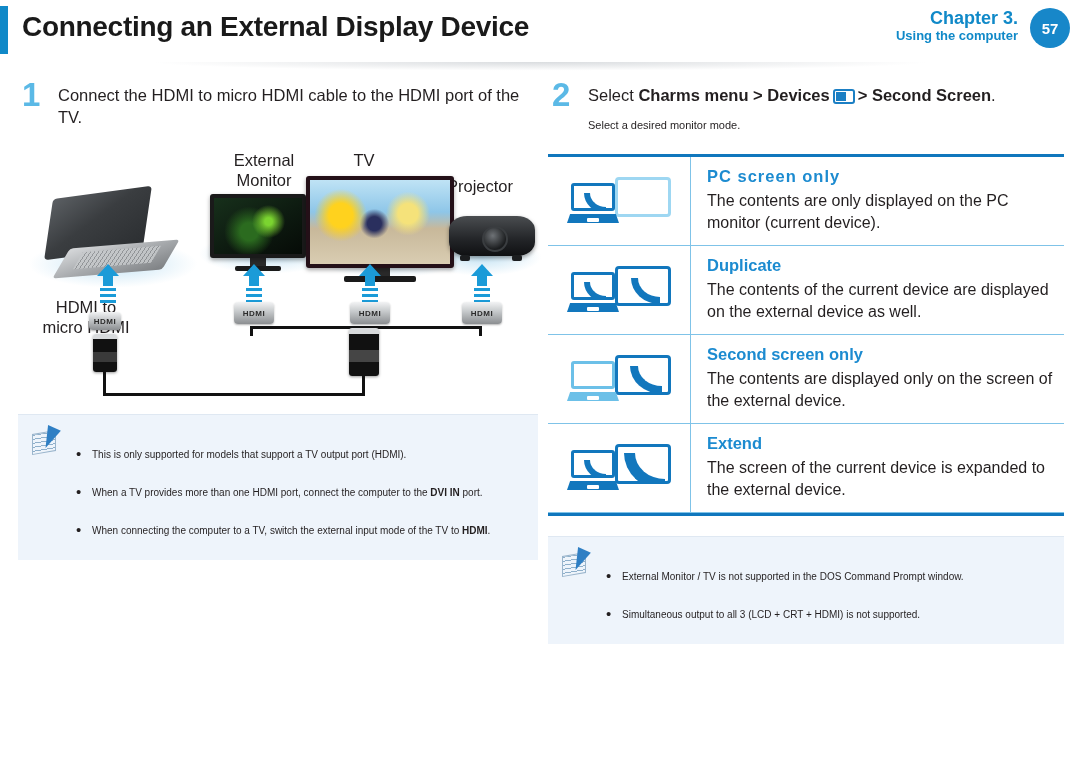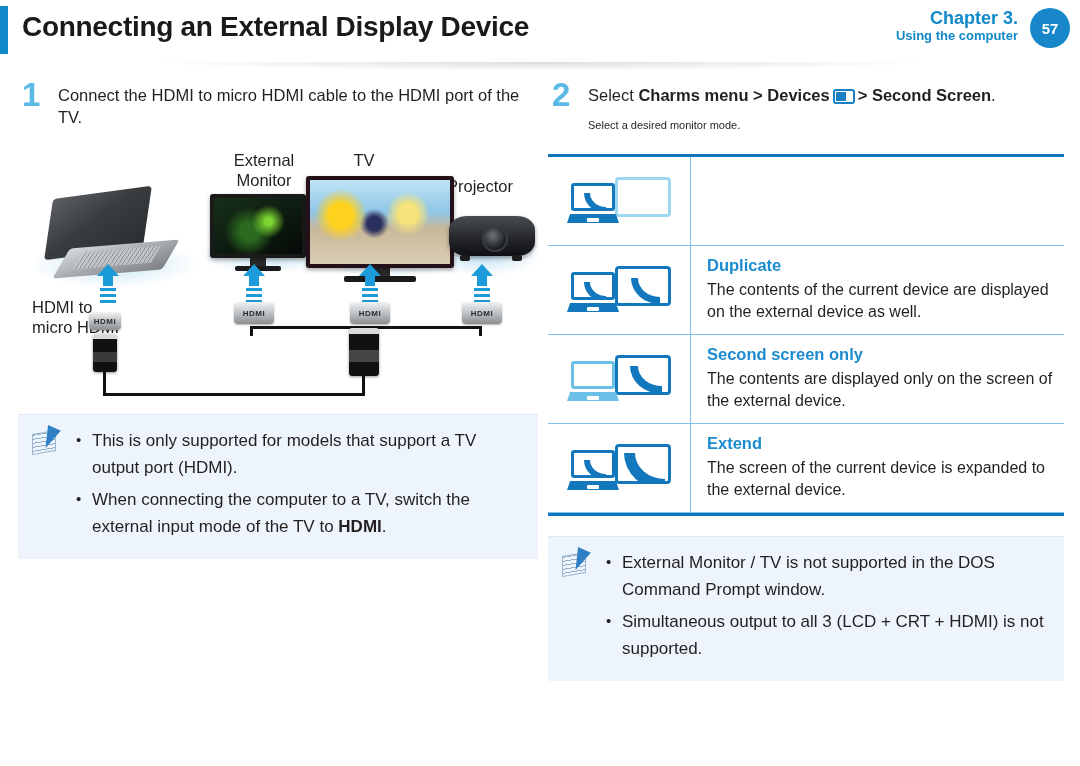--- a/index.html
+++ b/index.html
@@ -195,21 +195,21 @@
   }
   .note-pen{
     position:absolute;left:11px;top:0px;width:0;height:0;
     border-left:7px solid transparent;border-right:7px solid transparent;
     border-top:22px solid #2f7fc4;
     transform:rotate(24deg);
   }
   .note-list{margin:0;padding:0;list-style:none;}
   .note-list li{
     position:relative;padding-left:18px;margin-bottom:5px;
-    font-size:17px;line-height:27px;
+    font-size:10px;line-height:21px;margin-top:17px;
   }
   .note-list li::before{
     content:"•";position:absolute;left:2px;top:-1px;font-size:15px;color:#231f20;
   }
 
   
   .mode-table{margin-top:18px;}
   .tbl-top{height:3px;background:#1077bd;}
   .tbl-bottom{height:3px;background:#1077bd;}
   .mode-row{
@@ -289,21 +289,21 @@
   </div>
 
   <div class="diagram">
 
     <div class="dg-label" style="left:188px;top:8px;width:116px;">
       <span>External</span><br>
       <span>Monitor</span>
     </div>
     <div class="dg-label" style="left:316px;top:8px;width:60px;">TV</div>
     <div class="dg-label" style="left:412px;top:34px;width:100px;">Projector</div>
-    <div class="dg-label" style="left:14px;top:155px;width:108px;text-align:left;">
+    <div class="dg-label" style="left:14px;top:155px;width:108px;text-align:center;">
       <span>HDMI to</span><br>
       <span>micro HDMI</span>
     </div>
 
     <div class="glow" style="left:10px;top:98px;width:170px;height:48px;"></div>
     <div class="glow" style="left:180px;top:92px;width:140px;height:40px;"></div>
     <div class="glow" style="left:296px;top:96px;width:150px;height:40px;"></div>
     <div class="glow" style="left:404px;top:96px;width:120px;height:38px;"></div>
 
     <div class="laptop">
@@ -383,20 +383,23 @@
   </div>
 
   <div class="notebox" style="margin-top:22px;">
     <div class="note-icon">
       <div class="note-pad"></div>
       <div class="note-pen"></div>
     </div>
     <ul class="note-list">
       <li>
         <span>This is only supported for models that support a TV output port (HDMI).</span>
+      </li>
+      <li>
+        <span>When a TV provides more than one HDMI port, connect the computer to the </span><span class="bold">DVI IN</span><span> port.</span>
       </li>
       <li>
         <span>When connecting the computer to a TV, switch the external input mode of the TV to </span><span class="bold">HDMI</span><span>.</span>
       </li>
     </ul>
   </div>
 </div>
 
 <div class="col-right">
 
@@ -417,20 +420,24 @@
           <div class="mi-ext light"></div>
           <div class="mi-laptop">
             <div class="mi-lap-screen">
               <div class="swoosh sw-lap" style="position:absolute;"></div>
             </div>
             <div class="mi-lap-base"></div>
             <div class="mi-lap-notch"></div>
           </div>
         </div>
       </div>
+      <div class="mode-text-cell">
+        <div class="mode-title spaced">PC screen only</div>
+        <div class="mode-desc">The contents are only displayed on the PC monitor (current device).</div>
+      </div>
     </div>
 
     <div class="mode-row">
       <div class="mode-icon-cell">
         <div class="mi">
           <div class="mi-ext">
             <div class="swoosh sw-ext-small" style="position:absolute;"></div>
           </div>
           <div class="mi-laptop">
             <div class="mi-lap-screen">

